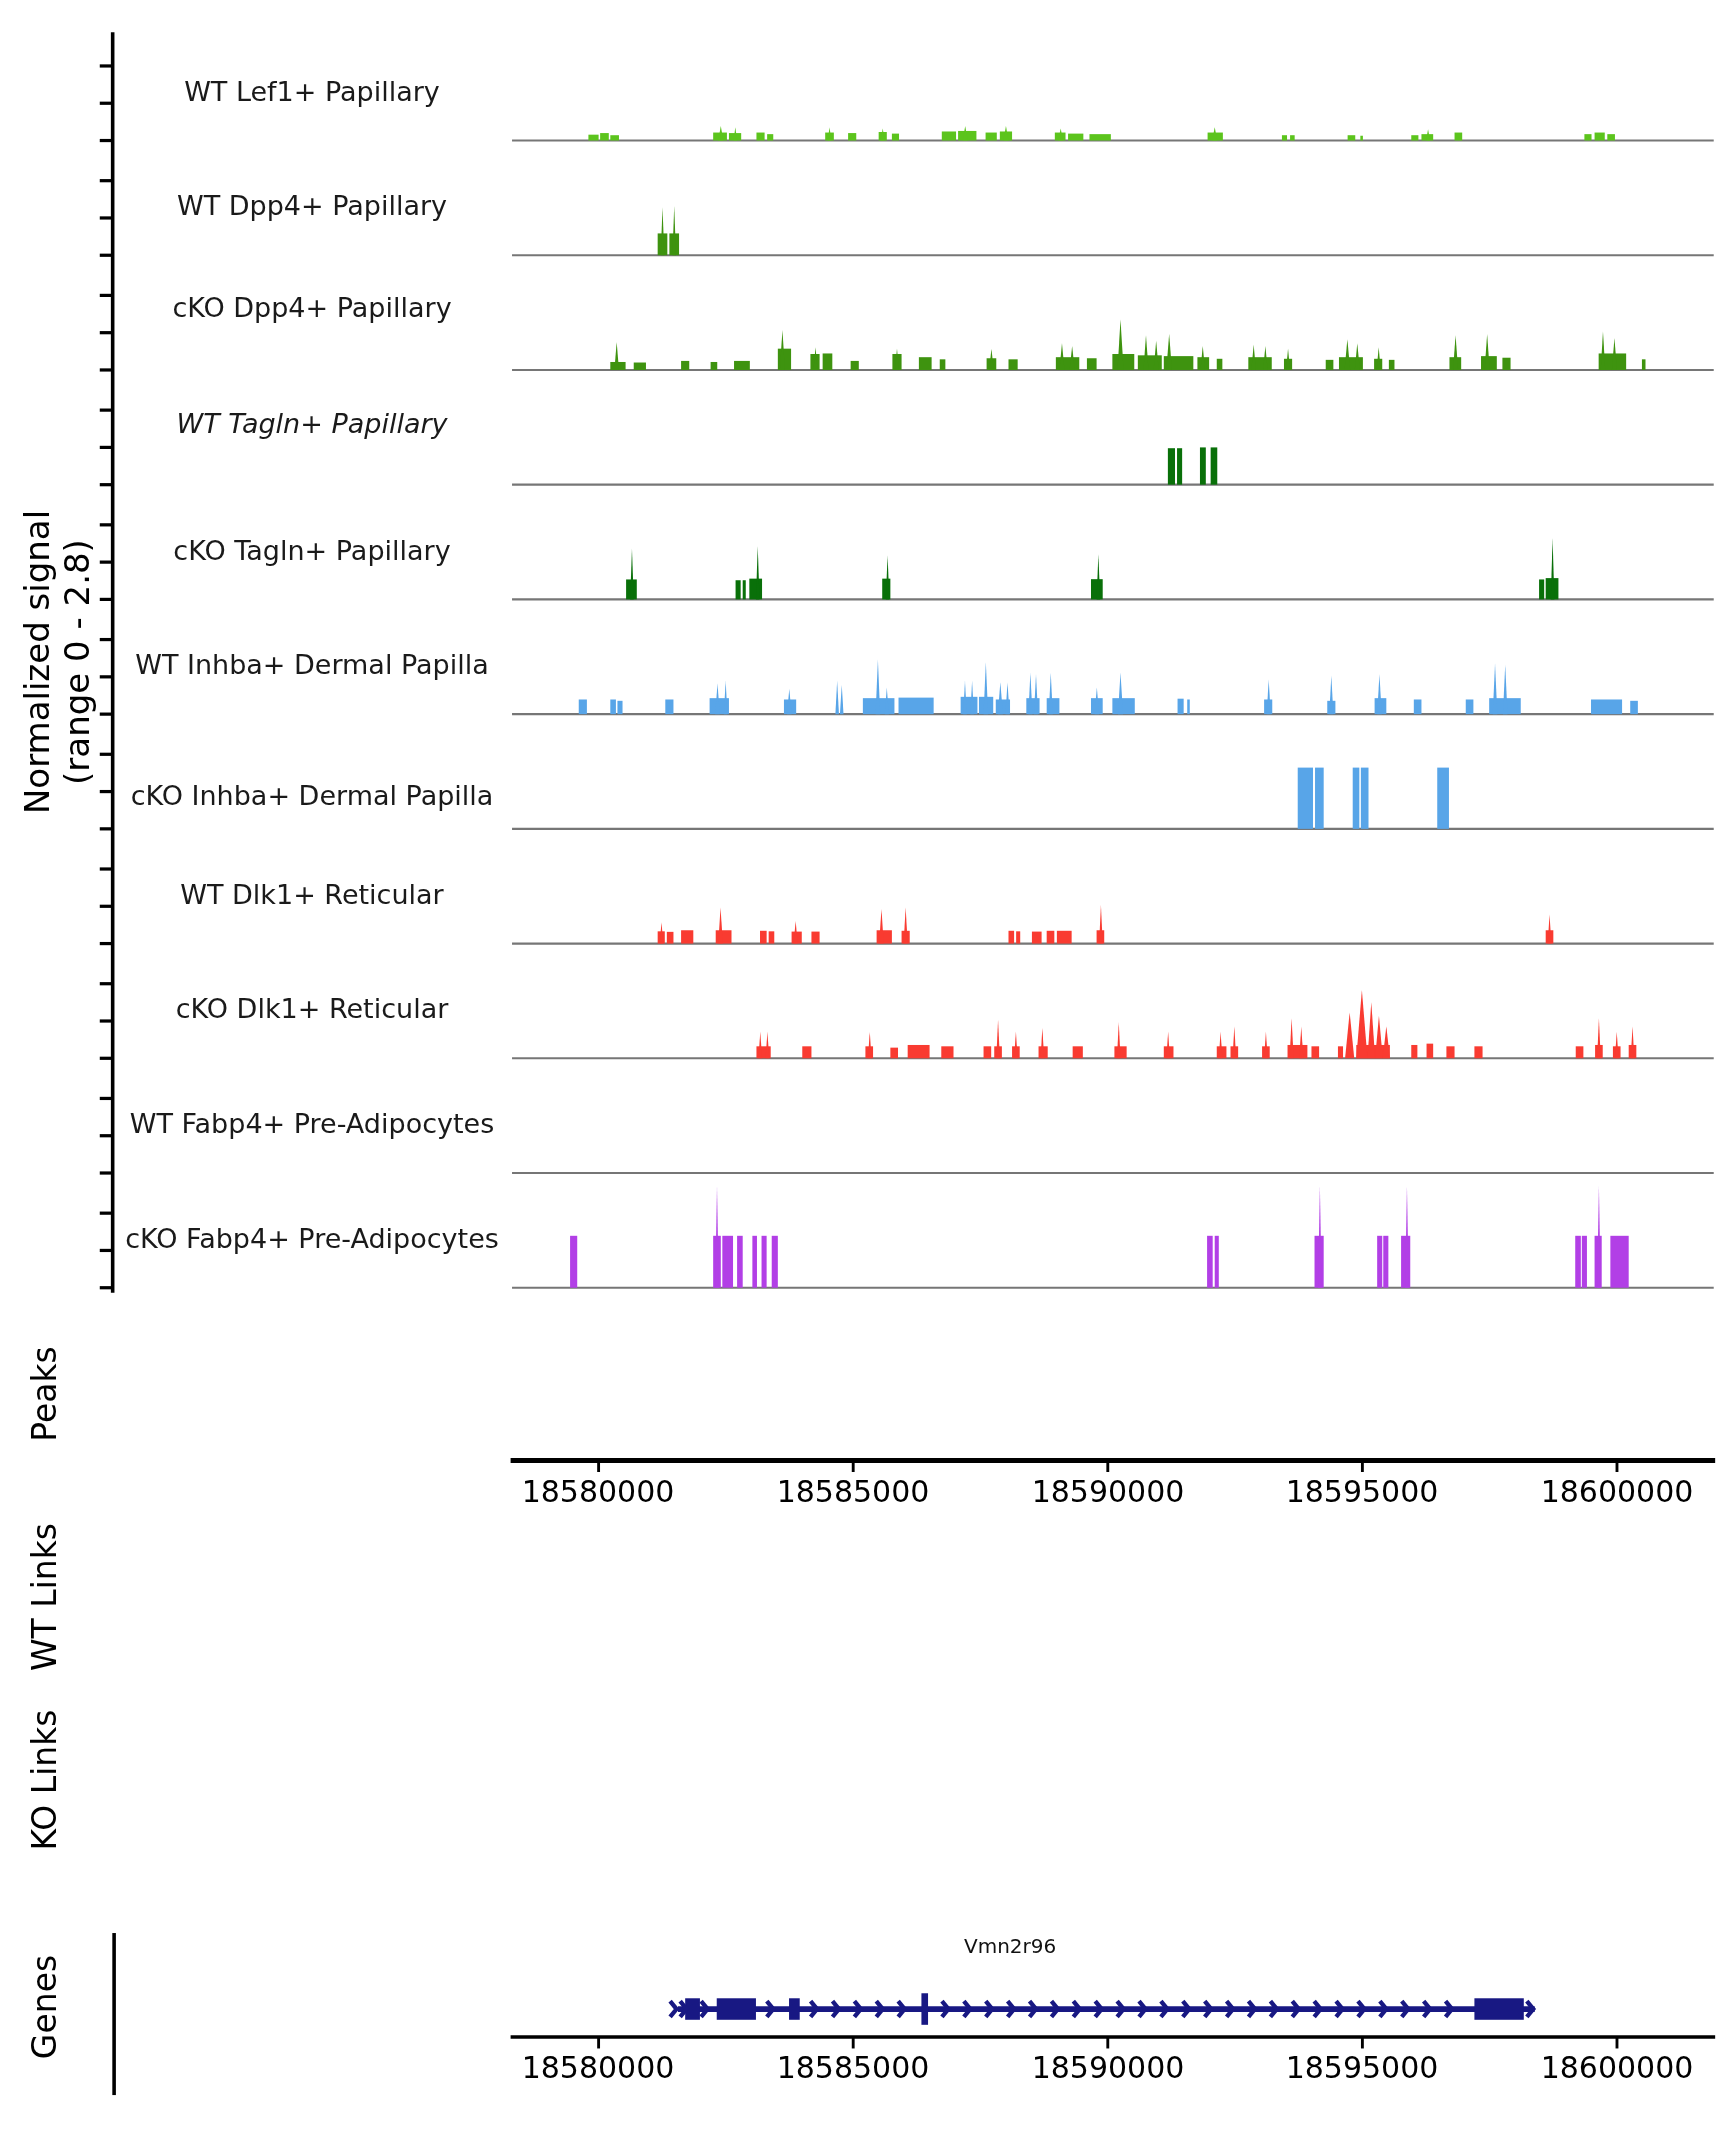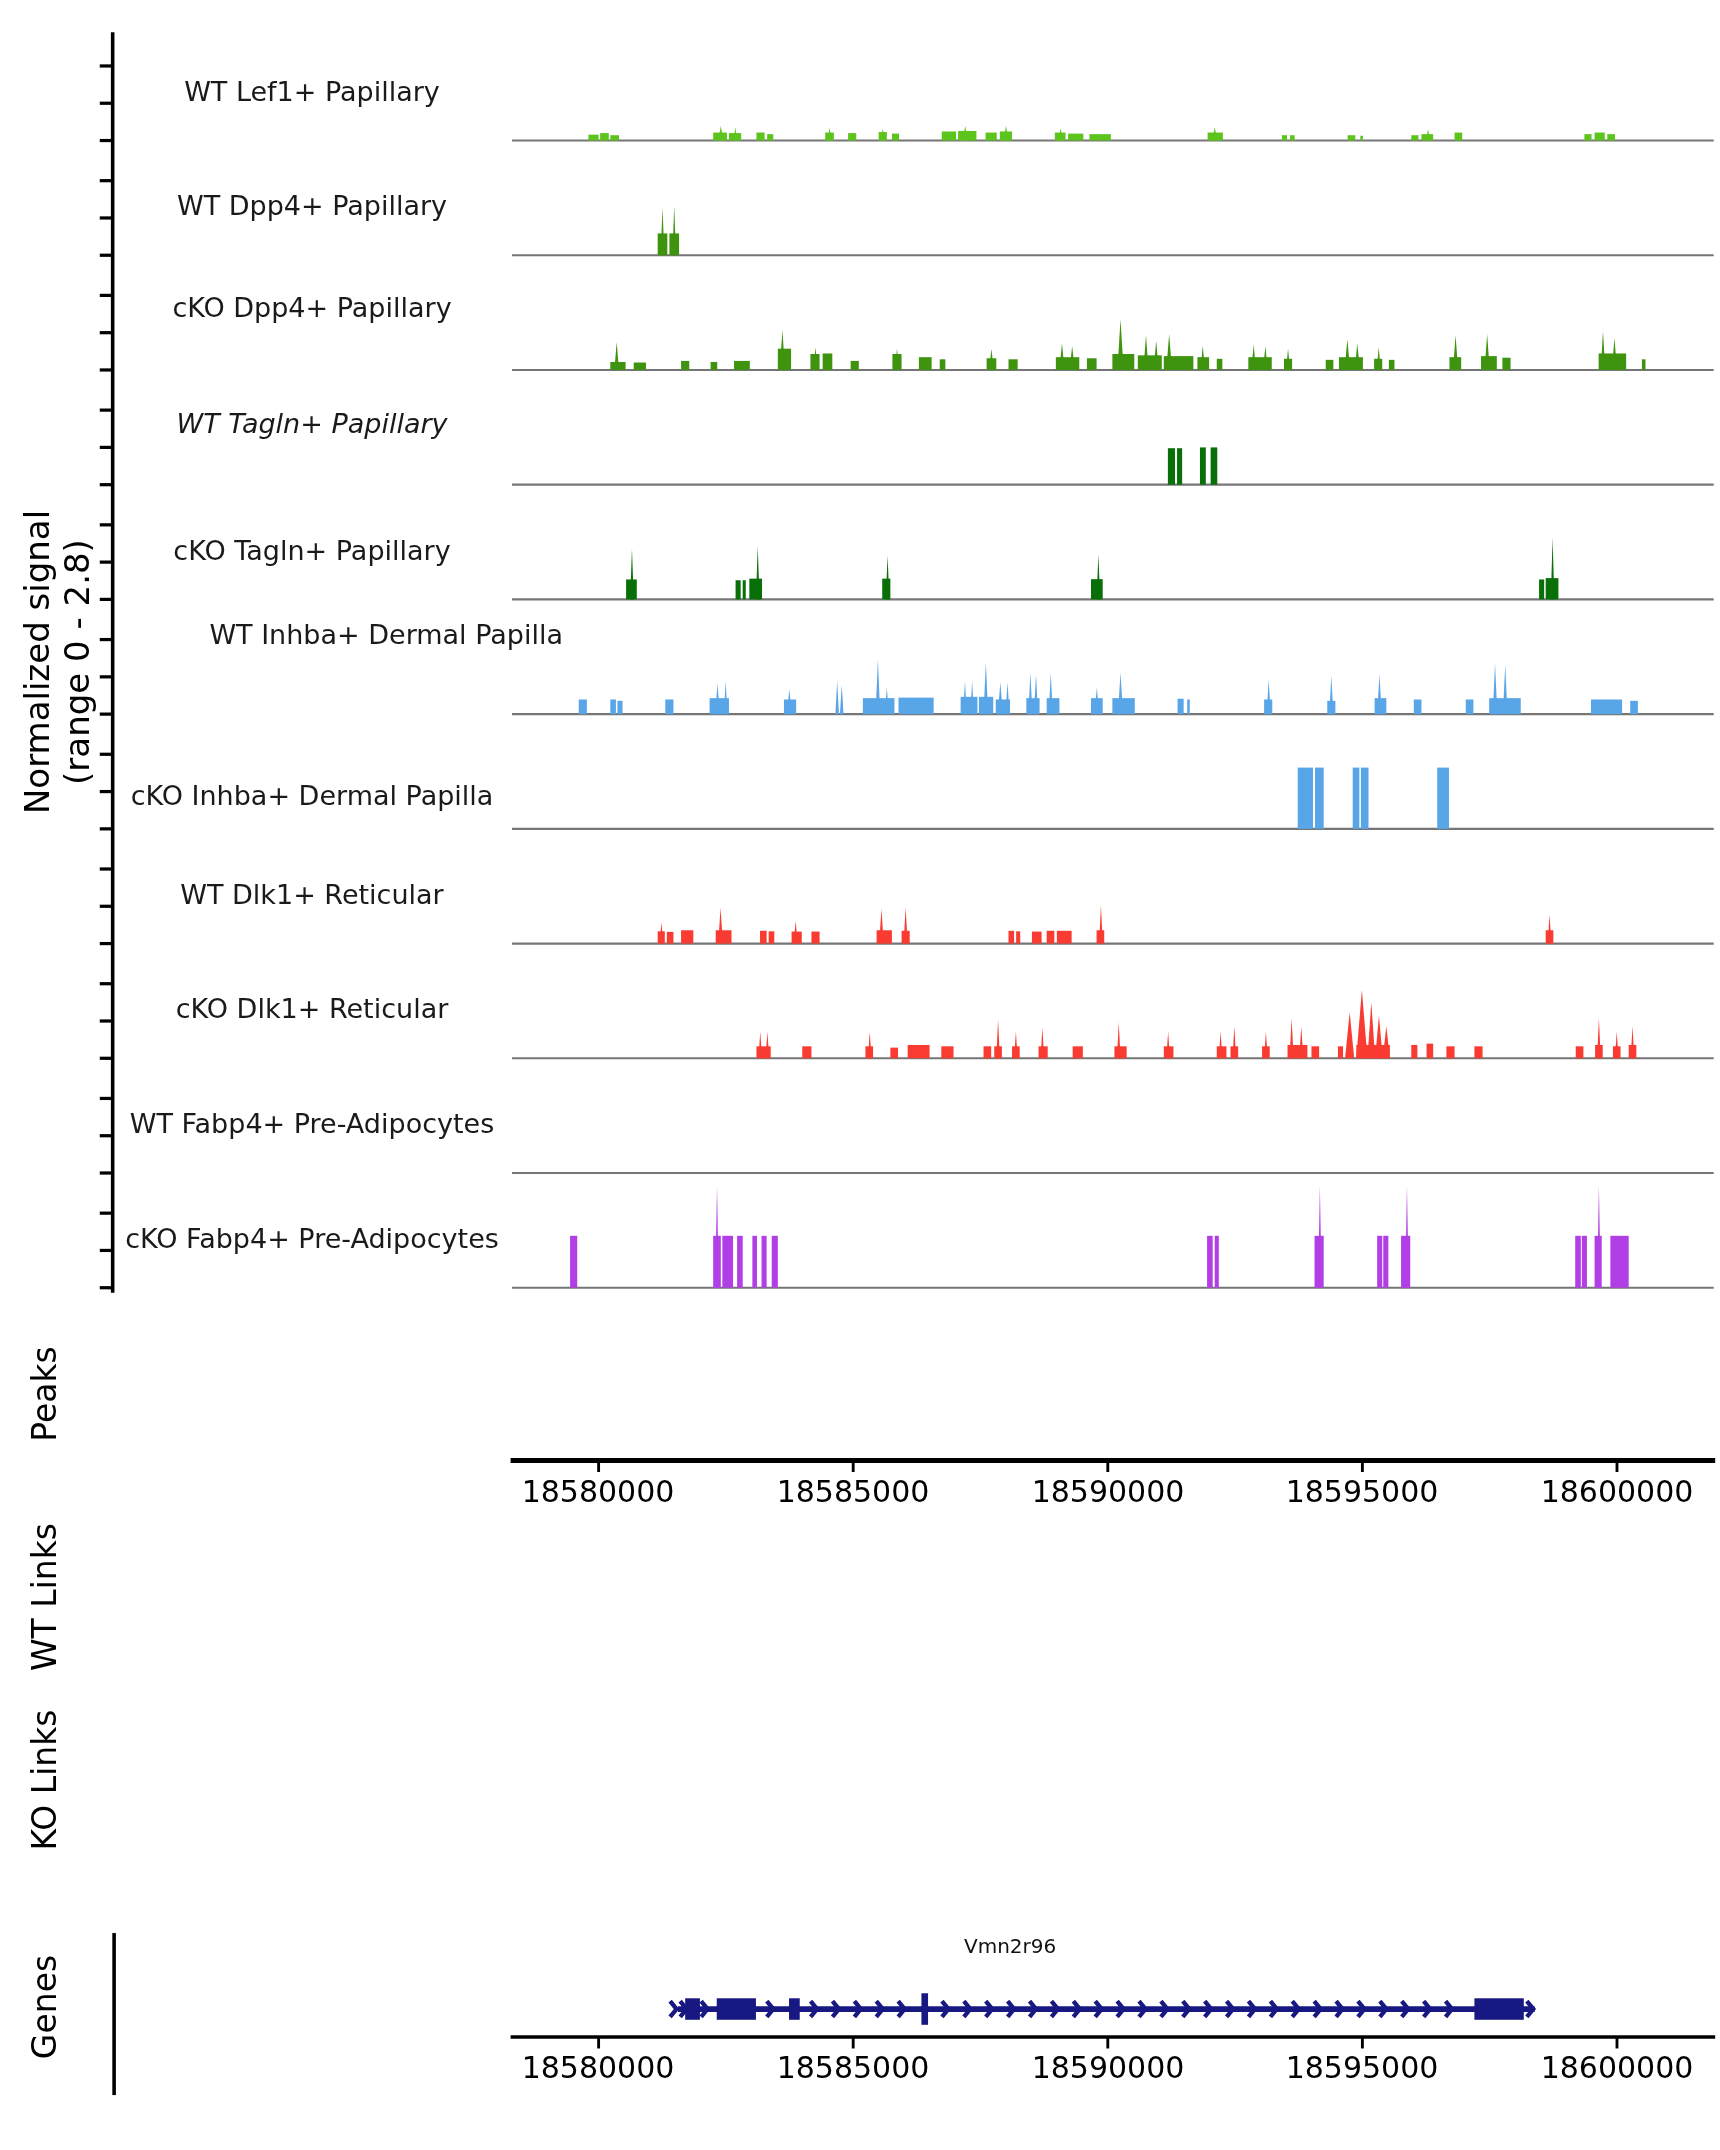--- a/index.html
+++ b/index.html
@@ -423,21 +423,21 @@
   <div class="vlabel" style="left:44px;top:2007px;">Genes</div>
 
   <div id="gene-label">Vmn2r96</div>
 
   <div id="track-labels">
       <div class="track-label" style="top: 72px;">WT Lef1+ Papillary</div>
       <div class="track-label" style="top: 186px;">WT Dpp4+ Papillary</div>
       <div class="track-label" style="top: 288px;">cKO Dpp4+ Papillary</div>
       <div class="track-label" style="top: 404px; font-style: italic;">WT Tagln+ Papillary</div>
       <div class="track-label" style="top: 531px;">cKO Tagln+ Papillary</div>
-      <div class="track-label" style="top: 615px; text-align: right;">WT Inhba+ Dermal Papilla</div>
+      <div class="track-label" style="top: 645px;">WT Inhba+ Dermal Papilla</div>
       <div class="track-label" style="top: 776px;">cKO Inhba+ Dermal Papilla</div>
       <div class="track-label" style="top: 875px;">WT Dlk1+ Reticular</div>
       <div class="track-label" style="top: 989px;">cKO Dlk1+ Reticular</div>
       <div class="track-label" style="top: 1104px;">WT Fabp4+ Pre-Adipocytes</div>
       <div class="track-label" style="top: 1219px;">cKO Fabp4+ Pre-Adipocytes</div>
     </div>
   <div id="peaks-tick-labels">
       <div class="tick-label" style="left: 512px; top: 1474px;">18580000</div>
       <div class="tick-label" style="left: 767px; top: 1474px;">18585000</div>
       <div class="tick-label" style="left: 1022px; top: 1474px;">18590000</div>

